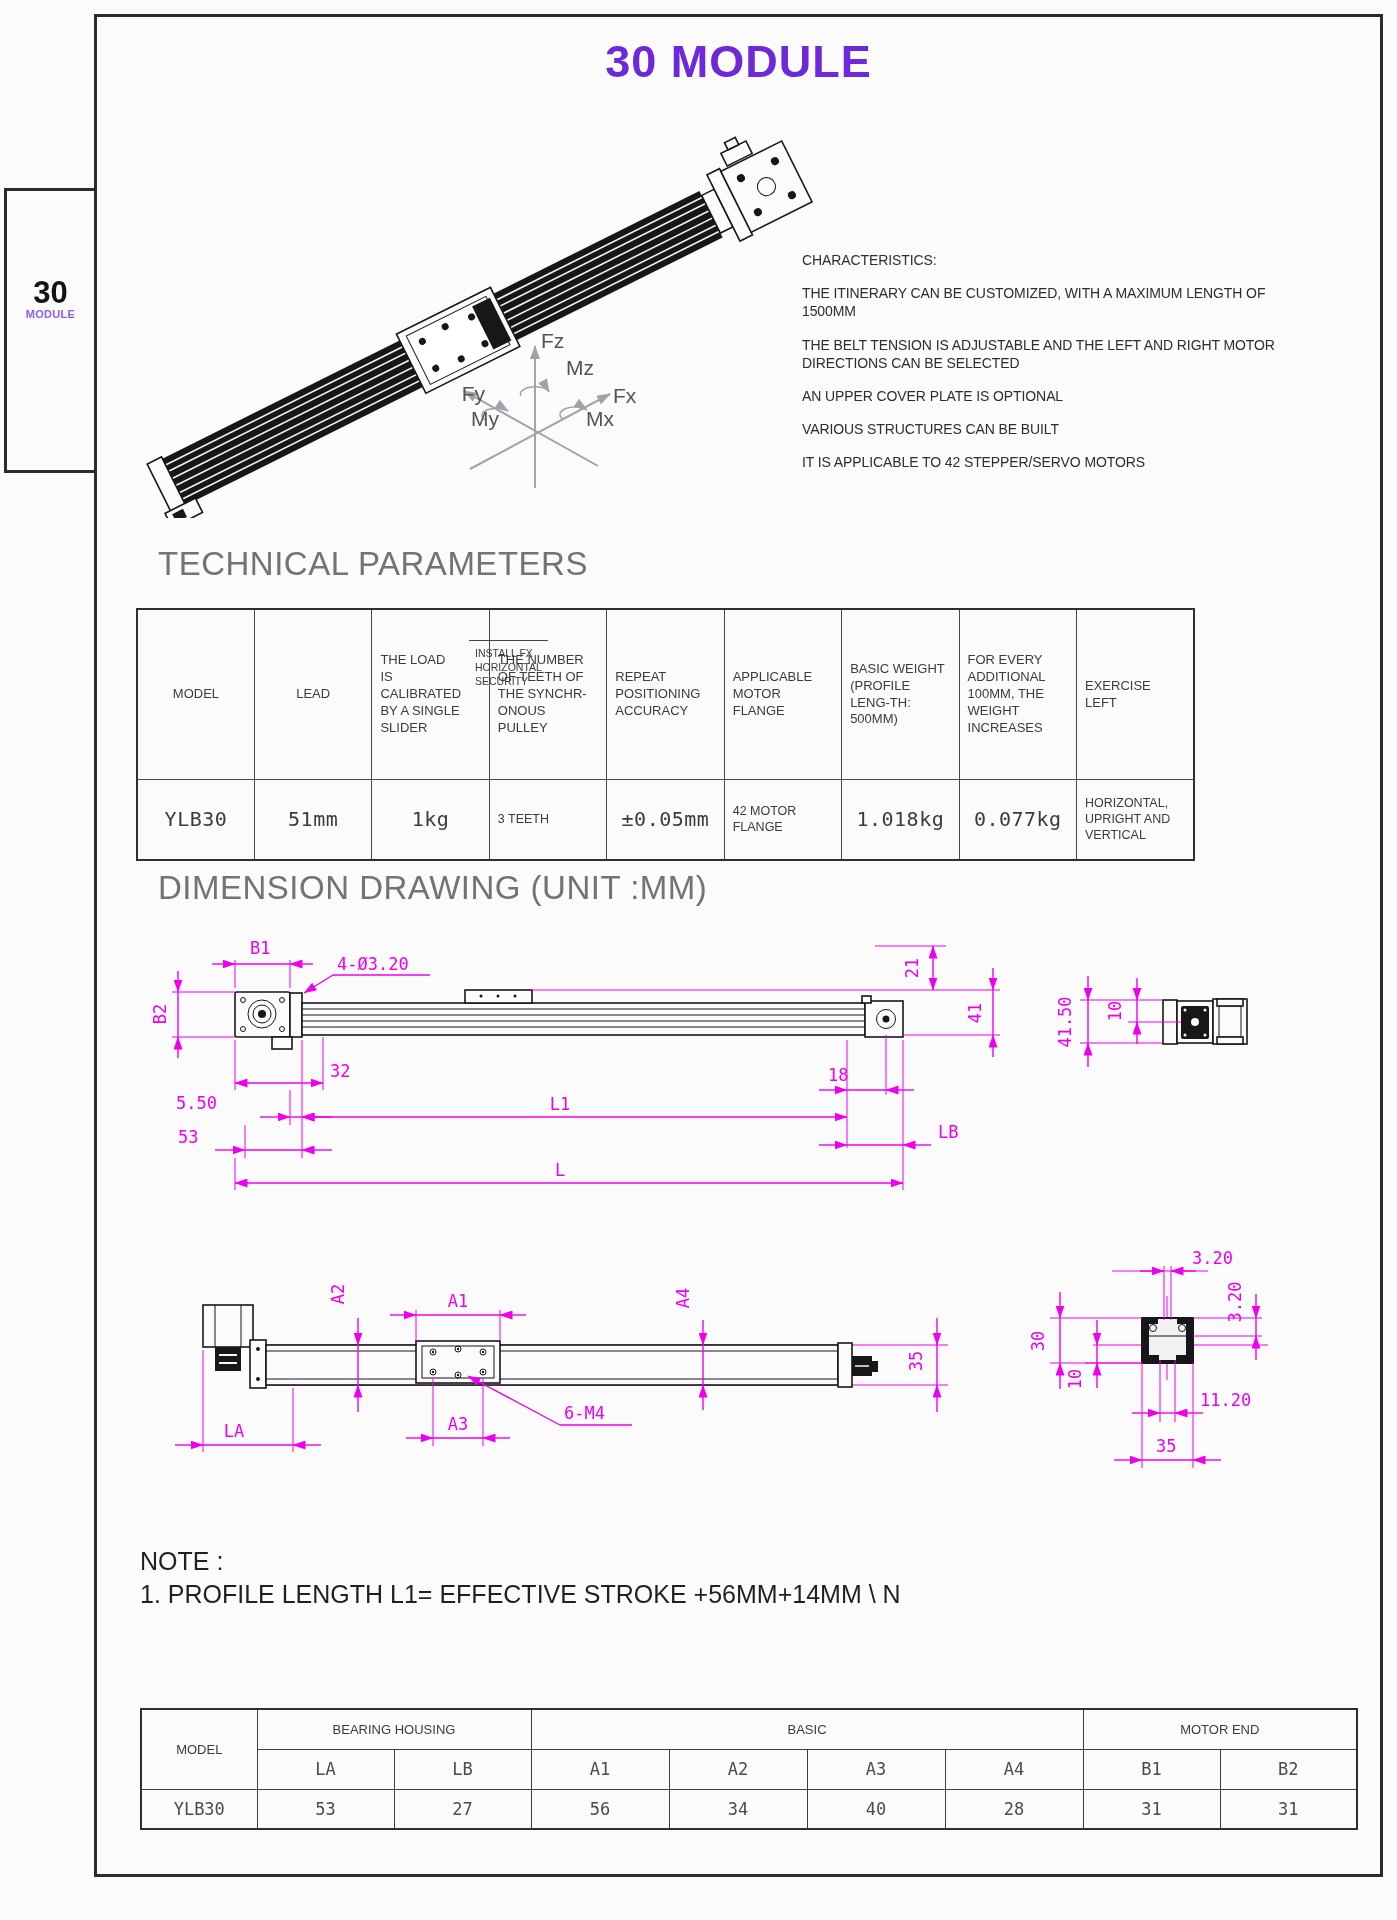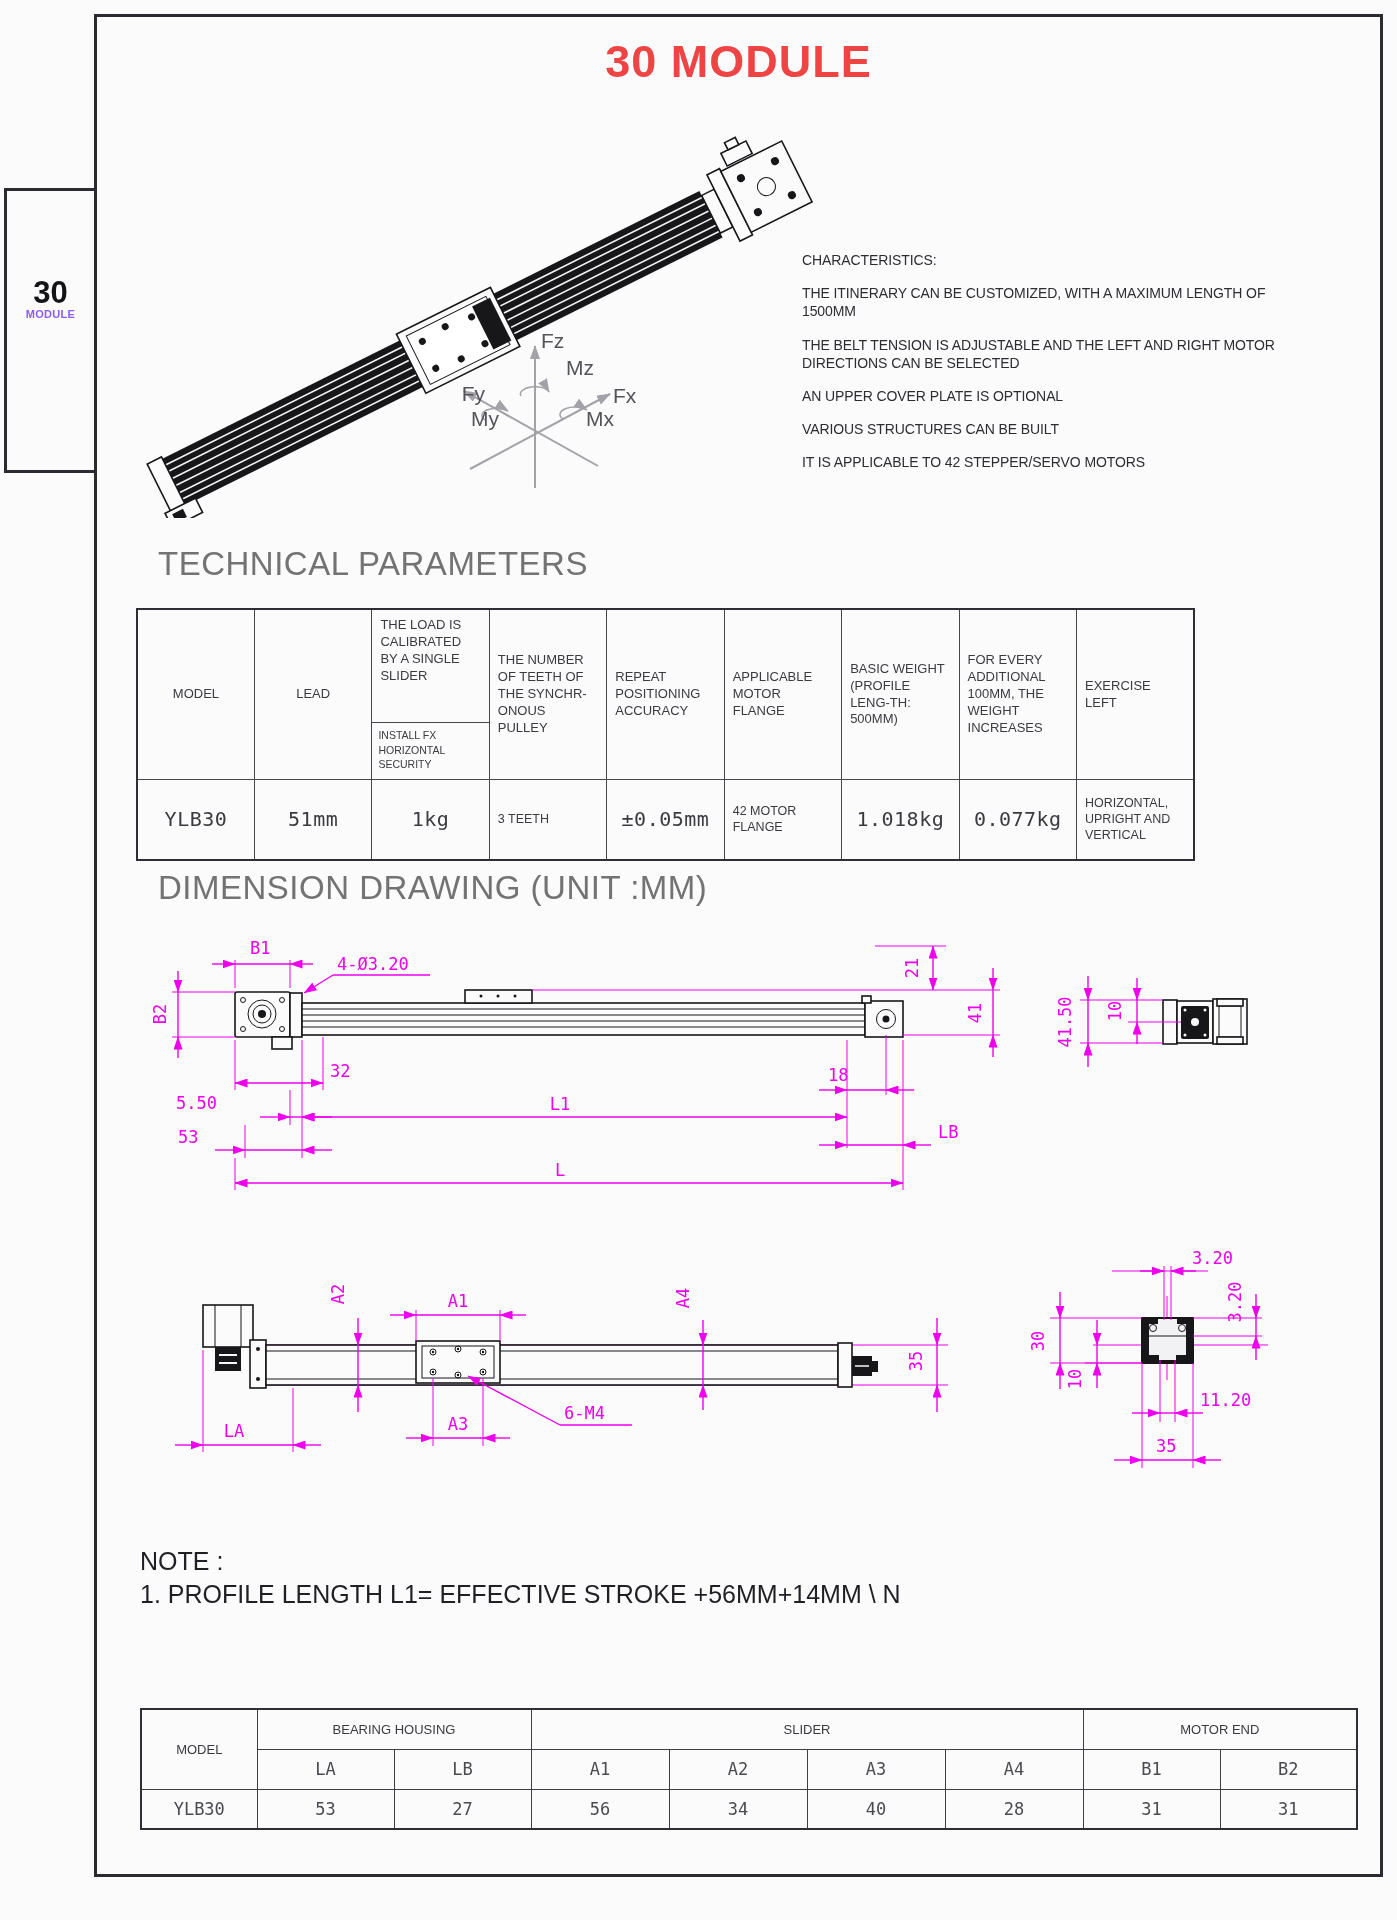--- a/index.html
+++ b/index.html
@@ -1,34 +1,34 @@
 <!DOCTYPE html>
 <html><head>
 <meta charset="utf-8">
 <style>
   html,body{margin:0;padding:0;background:#ffffff;}
   .page{position:relative;width:1397px;height:1920px;background:#fbfbfc;font-family:"Liberation Sans",sans-serif;color:#222;overflow:hidden;}
   .frame{position:absolute;left:94px;top:14px;width:1289px;height:1863px;box-sizing:border-box;border:3px solid #2b2b31;background:#fbfbfc;}
   .side-tab{position:absolute;left:4px;top:188px;width:93px;height:285px;box-sizing:border-box;border:3px solid #2b2b31;background:#fbfbfc;z-index:3;text-align:center;}
   .side-tab .num{margin-top:86px;font-size:31px;font-weight:700;line-height:1;color:#141417;}
   .side-tab .lbl{font-size:11px;font-weight:700;color:#8b5cf6;letter-spacing:.3px;}
-  .doc-title{position:absolute;left:94px;top:36px;width:1289px;text-align:center;font-size:45px;font-weight:700;letter-spacing:1px;color:#ef4444;}
+  .doc-title{position:absolute;left:94px;top:36px;width:1289px;text-align:center;font-size:45px;font-weight:700;letter-spacing:1px;color:#6d28d9;}
   .chars{position:absolute;left:802px;top:251px;width:520px;font-size:14px;line-height:1.3;color:#2c2c32;letter-spacing:-.1px;}
   .chars p{margin:0 0 15px 0;}
   .h-section{position:absolute;left:158px;font-size:33px;font-weight:400;letter-spacing:.5px;color:#737373;}
   #h-tech{top:545px;}
   #h-dim{top:869px;}
   .tech-table{position:absolute;left:136px;top:608px;width:1059px;border-collapse:collapse;table-layout:fixed;border:2px solid #2e2e34;}
   .tech-table th,.tech-table td{border:1px solid #46464c;font-weight:400;color:#3a3a40;}
   .tech-table tr.hdr{height:169px;}
   .tech-table tr.datar{height:80px;}
   .tech-table th{font-size:13px;text-align:left;padding:6px 8px;vertical-align:middle;line-height:1.3;}
   .tech-table th.c{text-align:center;}
   .tech-table th.nopad{padding:0;vertical-align:top;}
-  .split{display:flex;flex-direction:column;height:169px;box-sizing:border-box;}
+  .split{display:flex;flex-direction:row;height:169px;box-sizing:border-box;}
   .split .main{flex:1;display:flex;align-items:center;padding:6px 8px;}
   .split .sub{border-top:1px solid #46464c;font-size:10.5px;padding:5px 6px 8px;line-height:1.35;margin-top:30px;}
   .tech-table td{text-align:center;vertical-align:middle;padding:4px;}
   .cadf{font-family:"DejaVu Sans Mono",monospace;color:#46464c;}
   .tech-table td.cad{font-size:20px;letter-spacing:.5px;}
   .tech-table td.sm{font-size:12.5px;text-align:left;padding:6px 8px;line-height:1.3;}
   .note{position:absolute;left:140px;top:1545px;font-size:25px;color:#1f1f24;line-height:1.3;}
   .dim-table{position:absolute;left:140px;top:1708px;width:1216px;border-collapse:collapse;table-layout:fixed;border:2px solid #2e2e34;}
   .dim-table td{border:1px solid #3e3e44;text-align:center;vertical-align:middle;color:#3a3a40;font-size:13px;}
   .dim-table tr{height:40px;}
@@ -427,21 +427,21 @@
         <col style="width:138px">
       <col style="width:138px">
         <col style="width:138px">
         <col style="width:137px">
         <col style="width:137px">
     </colgroup>
     <tbody>
         <tr class="grp">
       <td rowspan="2">MODEL</td>
       <td colspan="2">BEARING HOUSING</td>
-      <td colspan="4">SLIDER</td>
+      <td colspan="4">BASIC</td>
       <td colspan="2">MOTOR END</td>
     </tr>
     <tr>
       <td class="cadc">LA</td>
       <td class="cadc">LB</td>
       <td class="cadc">A1</td>
       <td class="cadc">A2</td>
       <td class="cadc">A3</td>
       <td class="cadc">A4</td>
       <td class="cadc">B1</td>

